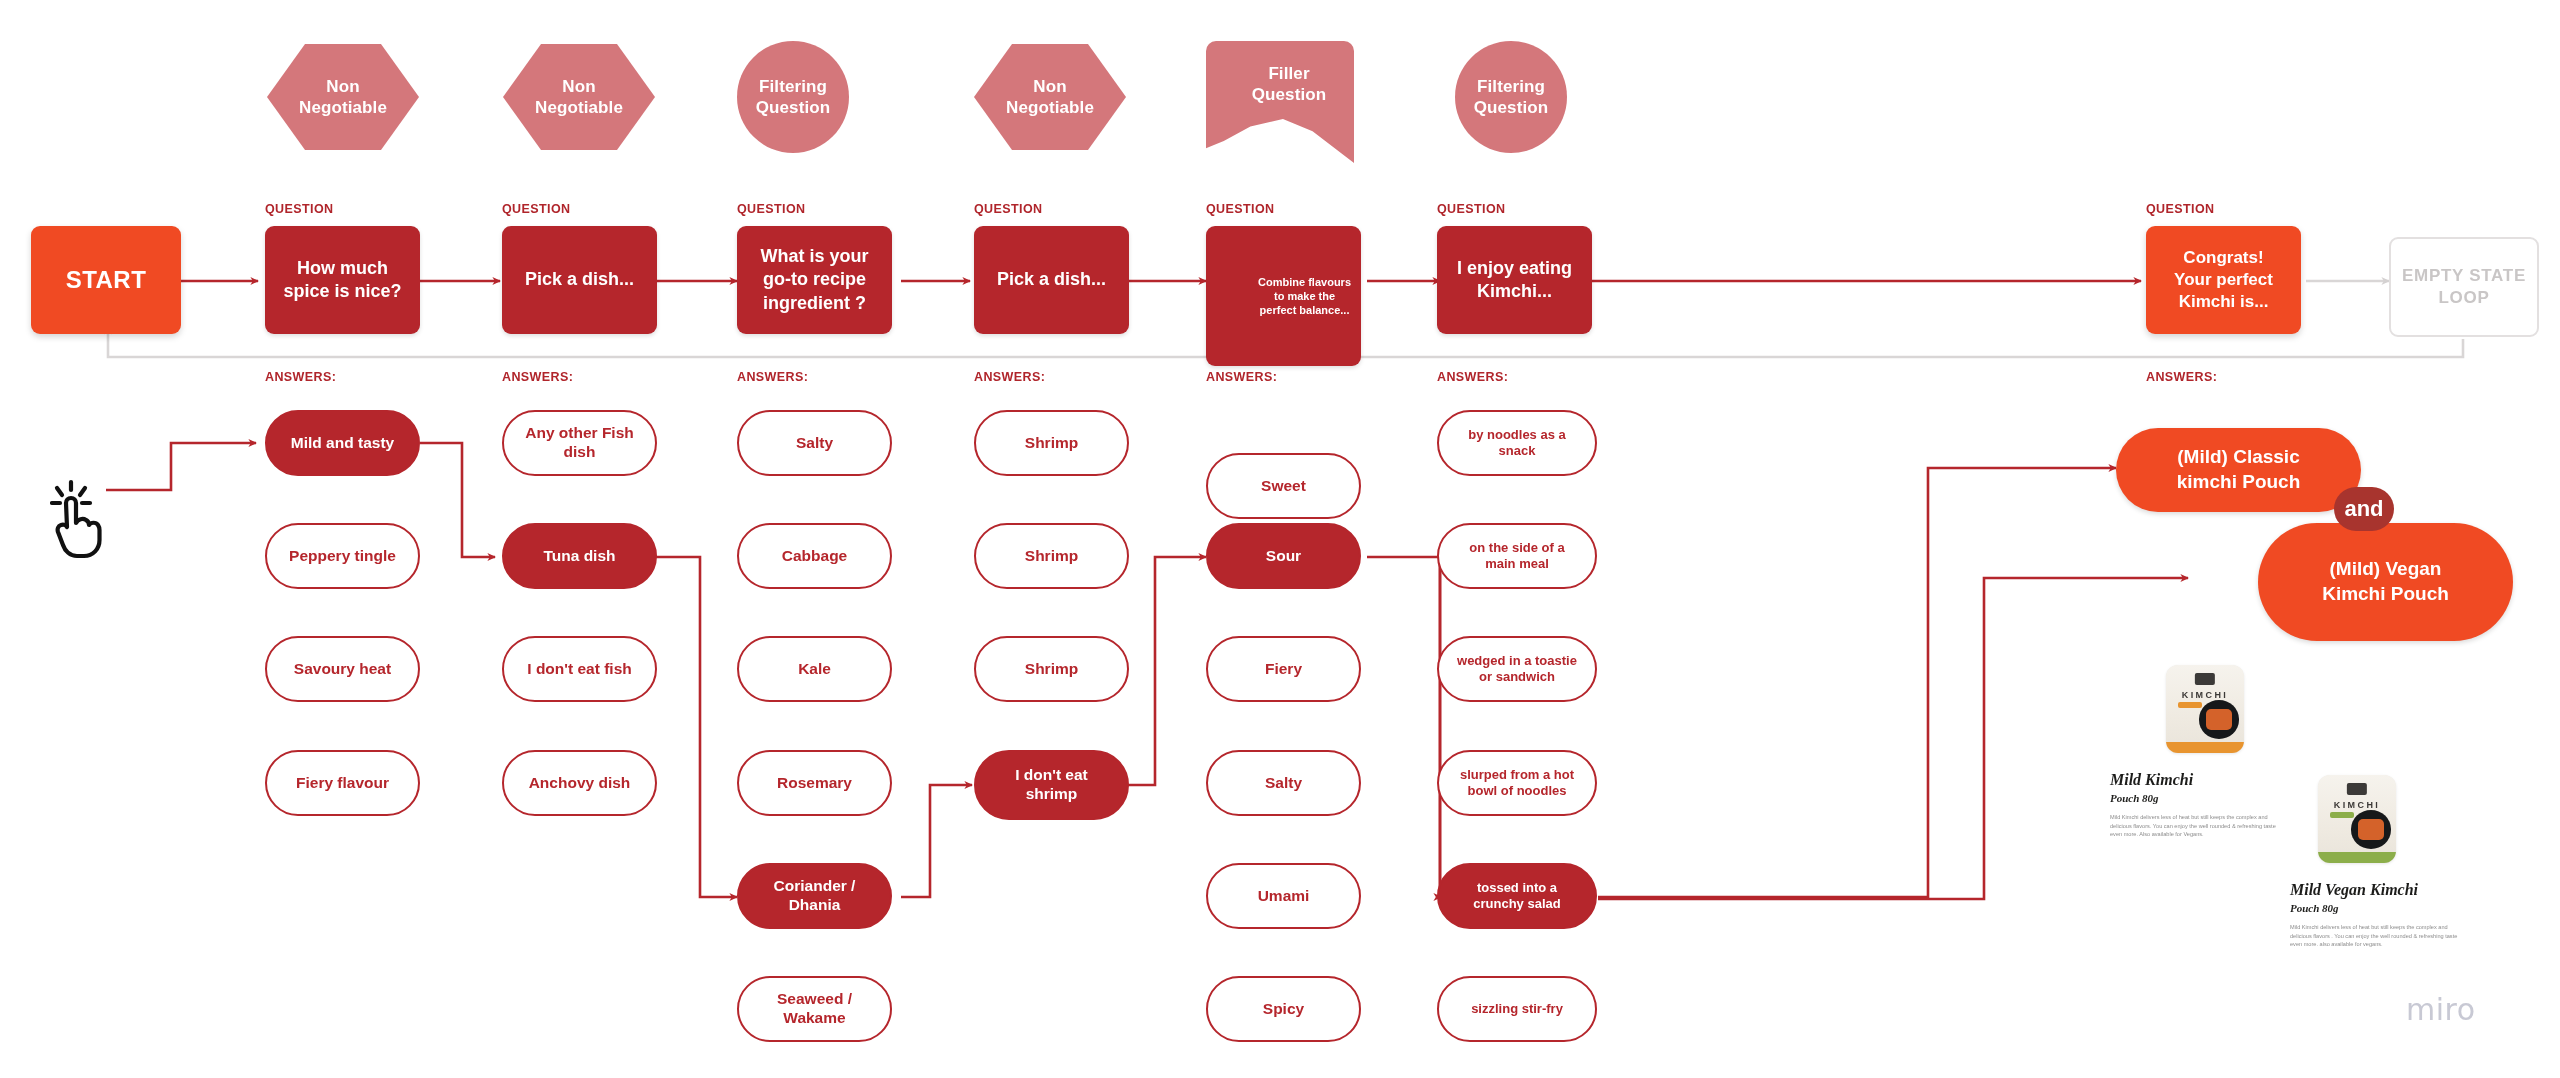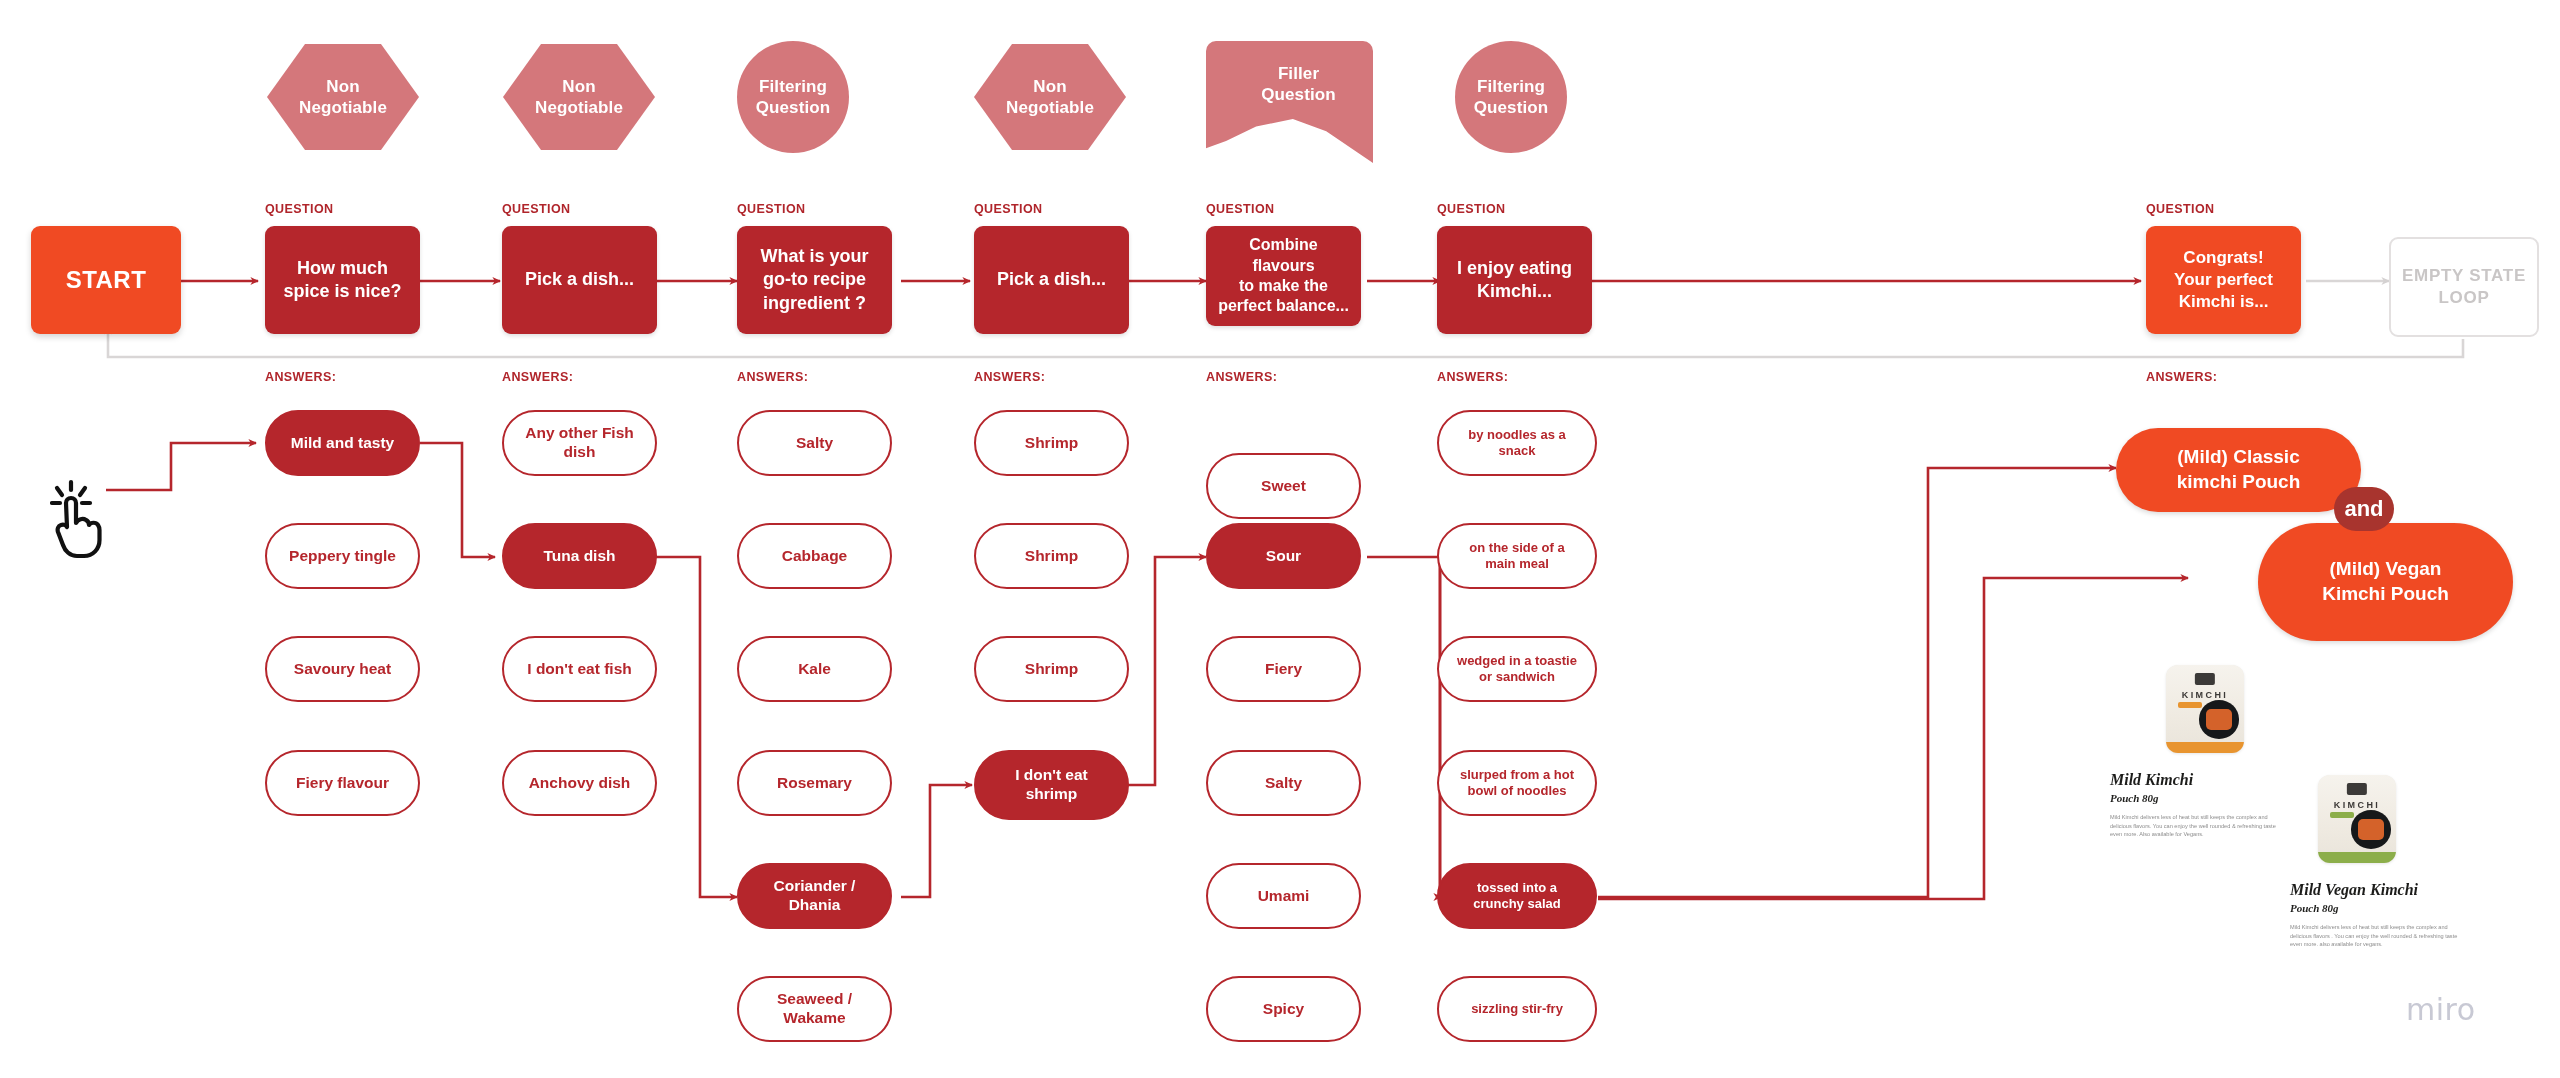--- a/index.html
+++ b/index.html
@@ -238,21 +238,21 @@
   </div>
   <div class="badge hex" style="left:503px;top:44px;width:152px;height:106px;">
     <span>Non<br>Negotiable</span>
   </div>
   <div class="badge circ" style="left:737px;top:41px;width:112px;height:112px;">
     <span>Filtering<br>Question</span>
   </div>
   <div class="badge hex" style="left:974px;top:44px;width:152px;height:106px;">
     <span>Non<br>Negotiable</span>
   </div>
-  <div class="badge banner" style="left:1206px;top:41px;width:167px;height:122px;padding-left:18px;">
+  <div class="badge banner" style="left:1206px;top:41px;width:148px;height:122px;padding-left:18px;">
     <span>Filler<br>Question</span>
   </div>
   <div class="badge circ" style="left:1455px;top:41px;width:112px;height:112px;">
     <span>Filtering<br>Question</span>
   </div>
 
   <div class="qbox start" style="left:31px;top:226px;width:150px;height:108px;">
     <span>START</span>
   </div>
 
@@ -270,21 +270,21 @@
   <div class="qbox" style="left:737px;top:226px;width:155px;height:108px;">
     <span>What is your<br>go-to recipe<br>ingredient ?</span>
   </div>
 
   <div class="qlabel" style="left:974px;top:202px;">QUESTION</div>
   <div class="qbox" style="left:974px;top:226px;width:155px;height:108px;">
     <span>Pick a dish...</span>
   </div>
 
   <div class="qlabel" style="left:1206px;top:202px;">QUESTION</div>
-  <div class="qbox" style="left:1206px;top:226px;width:155px;height:100px;font-size:16px;justify-content:flex-end;">
+  <div class="qbox" style="left:1206px;top:226px;width:155px;height:140px;font-size:11px;justify-content:flex-end;">
     <span>Combine flavours<br>to make the<br>perfect balance...</span>
   </div>
 
   <div class="qlabel" style="left:1437px;top:202px;">QUESTION</div>
   <div class="qbox" style="left:1437px;top:226px;width:155px;height:108px;">
     <span>I enjoy eating<br>Kimchi...</span>
   </div>
 
   <div class="qlabel" style="left:2146px;top:202px;">QUESTION</div>
   <div class="qbox empty" style="left:2389px;top:237px;width:150px;height:100px;">

